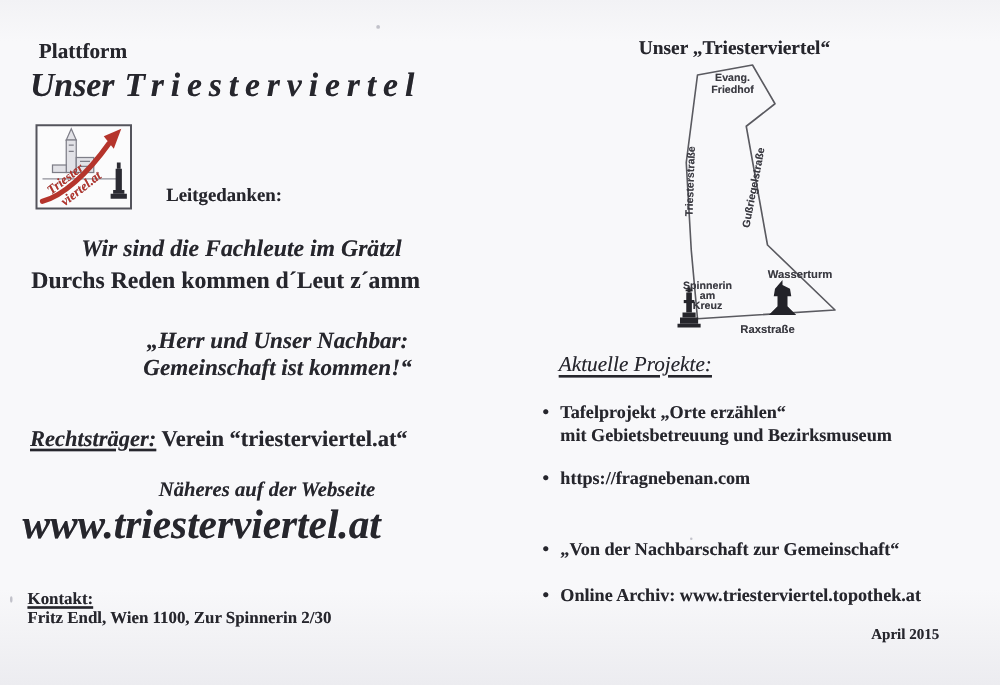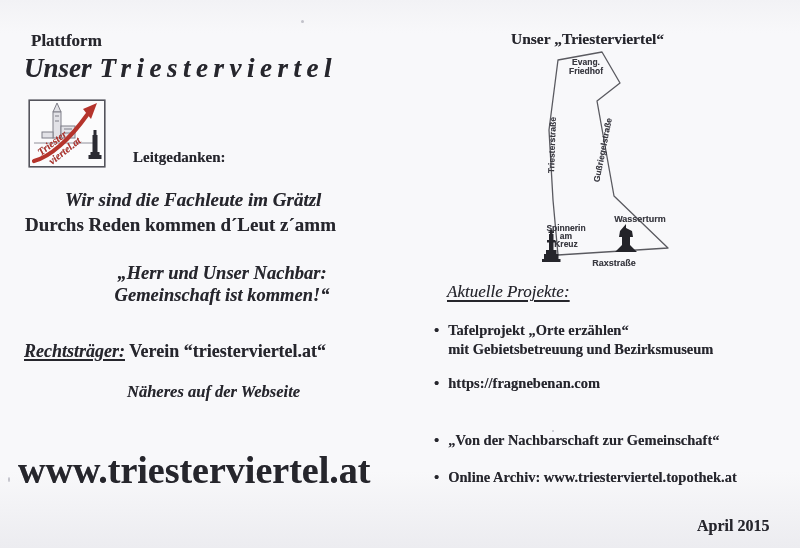--- a/index.html
+++ b/index.html
@@ -19,32 +19,32 @@
   .plattform{left:31px;top:31px;font-size:17px;font-weight:bold;}
   .headline{left:24px;top:53px;font-size:27px;font-weight:bold;font-style:italic;white-space:nowrap;}
   .headline .spaced{letter-spacing:5.5px;margin-left:8px;}
   .logo-box{left:28px;top:99px;width:78px;height:69px;}
   .leitgedanken{left:133px;top:149px;font-size:15px;font-weight:bold;text-align:center;}
   .motto1{left:25px;top:189px;font-size:19px;font-weight:bold;font-style:italic;white-space:nowrap;margin-left:40px;}
   .motto2{left:25px;top:214px;font-size:19px;font-weight:bold;white-space:nowrap;}
   .quote{left:98px;top:263px;width:248px;text-align:center;font-size:18.5px;font-weight:bold;font-style:italic;line-height:21.5px;}
   .rechtstraeger{left:24px;top:341px;font-size:18px;font-weight:bold;white-space:nowrap;}
   .webhint{left:84px;top:382px;font-size:16.5px;font-weight:bold;font-style:italic;margin-left:43px;}
-  .website{left:18px;top:402px;font-size:38px;font-weight:bold;white-space:nowrap;margin-top:46px;}
+  .website{left:18px;top:402px;font-size:33px;font-weight:bold;font-style:italic;white-space:nowrap;}
   .kontakt{left:22px;top:471px;font-size:13.5px;font-weight:bold;line-height:15.4px;white-space:nowrap;}
 
   .map-title{left:511px;top:30px;font-size:15.5px;font-weight:bold;white-space:nowrap;}
   .map-svg{left:498px;top:40px;}
   .map-label{font-family:"Liberation Sans",sans-serif;font-weight:bold;fill:#3a3a40;}
 
   .projects-title{left:447px;top:282px;font-size:17px;font-weight:normal;font-style:italic;text-decoration:underline;text-decoration-thickness:1.6px;text-underline-offset:3px;}
   .bullet-item{left:434px;font-size:14.5px;font-weight:bold;line-height:18.8px;display:flex;gap:9px;white-space:nowrap;}
   .bullet-item .dot{font-size:15px;line-height:18.8px;}
   .item1{top:321px;} .item2{top:374px;} .item3{top:431px;} .item4{top:468px;}
-  .date{left:697px;top:500px;font-size:16px;font-weight:bold;margin-top:17px;}
+  .date{left:697px;top:500px;font-size:12px;font-weight:bold;}
 
   .speck{position:absolute;background:rgba(95,95,115,.35);border-radius:50%;}
   .sp1{left:301px;top:20px;width:3px;height:3px;}
   .sp2{left:8px;top:477px;width:2px;height:5px;}
   .sp3{left:552px;top:430px;width:2px;height:2px;}
 </style>
 </head>
 <body>
 
 <div class="page soft">
@@ -94,20 +94,22 @@
     <div>„Herr und Unser Nachbar:</div>
     <div>Gemeinschaft ist kommen!“</div>
   </div>
 
   <div class="abs rechtstraeger"><span class="i u">Rechtsträger:</span> <span>Verein “triesterviertel.at“</span></div>
 
   <div class="abs webhint">Näheres auf der Webseite</div>
   <div class="abs website">www.triesterviertel.at</div>
 
   <div class="abs kontakt">
+    <div class="u">Kontakt:</div>
+    <div>Fritz Endl, Wien 1100, Zur Spinnerin 2/30</div>
   </div>
 
   <div class="abs map-title">Unser „Triesterviertel“</div>
 
   <svg class="abs map-svg" viewBox="0 0 215 235" width="215" height="235">
 
     <path d="M60,20 L104,12 L122,43 L99,61 L116,156 L170,208 L60,215 L55,160 L51,90 Z" fill="none" stroke="#5a5a60" stroke-width="1.3" stroke-linejoin="round"></path>
 
     <g class="map-label" font-size="8.5" text-anchor="middle">
       <text x="88" y="25">Evang.</text>

